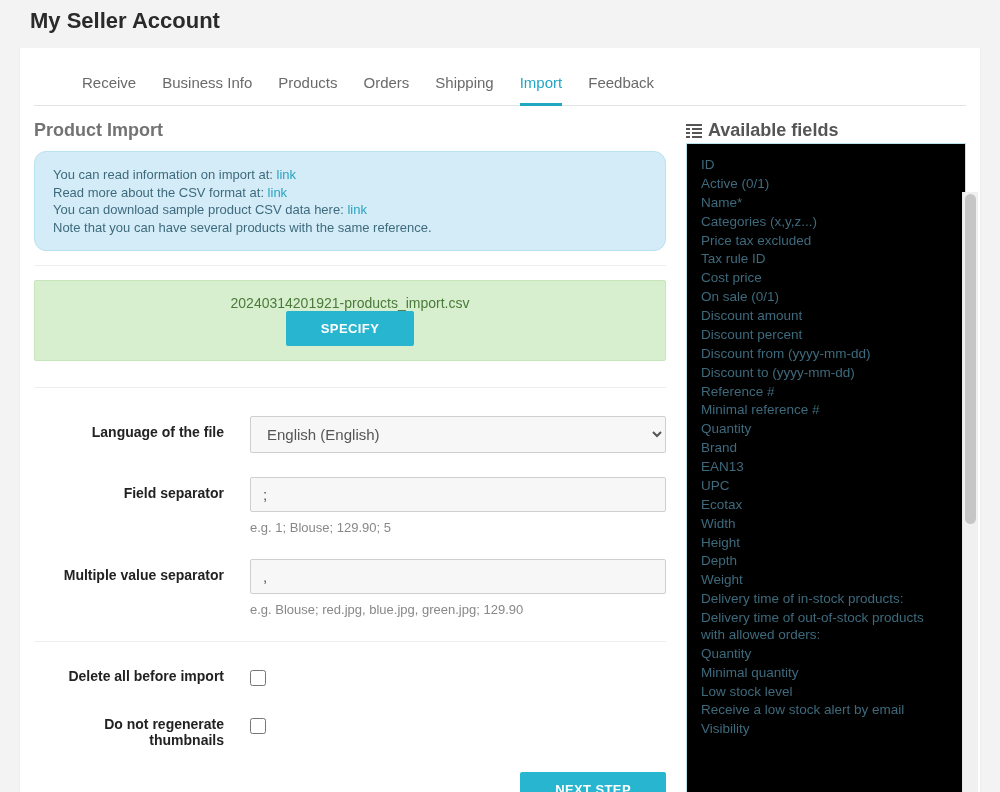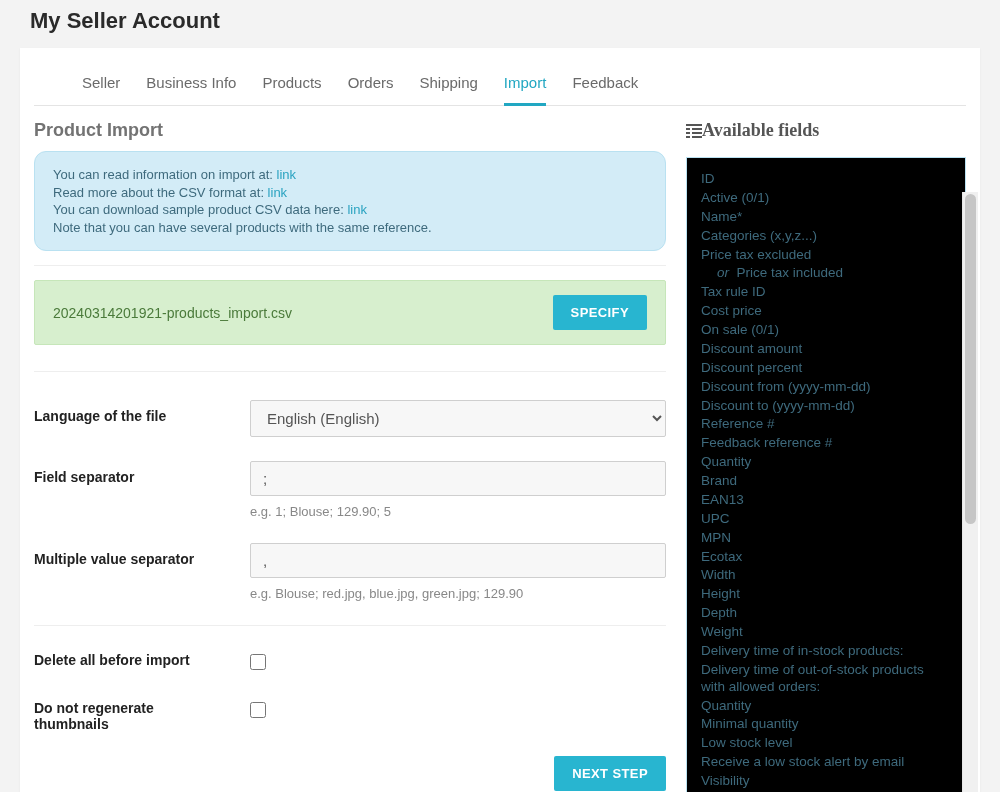--- a/index.html
+++ b/index.html
@@ -77,42 +77,43 @@
   .spacer-hr { border: none; border-top: 1px solid #eee; margin: 14px 0 0 0; }
   .filebox {
     background: #d7efce;
     border: 1px solid #c6e6b9;
     border-radius: 2px;
     margin-top: 14px;
     padding: 14px 18px;
     display: flex;
     align-items: center;
     justify-content: space-between;
+    flex-direction: column;
   }
   .filebox .fname { color: #4a7a3a; font-size: 14px; }
   .btn {
     background: #28b5d0;
     color: #fff;
     border: none;
-    padding: 10px 18px;
+    padding: 10px 35px;
     font-size: 13px;
     font-weight: 700;
     letter-spacing: 0.4px;
     cursor: pointer;
     border-radius: 2px;
   }
   .form-rows { margin-top: 28px; }
   .form-row {
     display: flex;
     align-items: flex-start;
     margin-bottom: 24px;
   }
   .form-row .lbl {
     width: 216px;
-    text-align: left;
+    text-align: right;
     font-size: 14px;
     font-weight: 600;
     color: #222;
     padding-top: 8px;
     padding-right: 26px;
   }
   .form-row .ctrl { flex: 1; }
   .select, .txt {
     width: 100%;
     padding: 8px 12px;
@@ -127,25 +128,24 @@
   .hint { color: #888; font-size: 13px; margin-top: 8px; }
   .chk {
     width: 16px; height: 16px; margin-top: 10px;
     border: 1px solid #bbb; background: #fff;
   }
   .actions { text-align: right; margin-top: 6px; }
   .avail-title {
     font-size: 18px;
     font-weight: 600;
     color: #555;
-    margin-bottom: 16px;
+    margin-bottom: 2px;
     display: flex;
     align-items: center;
-    gap: 0;
-    font-family: Liberation Serif, serif;
+    gap: 6px;
   }
   .avail-title svg { width: 16px; height: 16px; fill: #555; flex:0 0 auto;}
   .avail-box {
     background: #000000;
     border: 1px solid #b9e1f1;
     padding: 12px 14px;
     height: 788px;
     overflow: hidden;
   }
   .avail-box ul { list-style: none; }
@@ -176,21 +176,21 @@
   }
 </style>
 </head>
 <body>
 
 <div class="page-title">My Seller Account</div>
 
 <div class="card">
 
   <div class="tabs">
-    <div class="tab">Seller</div>
+    <div class="tab">Receive</div>
     <div class="tab">Business Info</div>
     <div class="tab">Products</div>
     <div class="tab">Orders</div>
     <div class="tab">Shipping</div>
     <div class="tab active">Import</div>
     <div class="tab">Feedback</div>
   </div>
 
   <div class="content">
     <div class="left">
@@ -281,35 +281,33 @@
           </svg>
         <span>Available fields</span>
       </div>
       <div class="avail-box">
         <ul id="avail-list">
             <li>ID</li>
             <li>Active (0/1)</li>
             <li>Name*</li>
             <li>Categories (x,y,z...)</li>
             <li>Price tax excluded</li>
-            <li class="or"><span class="or-em">or</span>&nbsp;&nbsp;Price tax included</li>
             <li>Tax rule ID</li>
             <li>Cost price</li>
             <li>On sale (0/1)</li>
             <li>Discount amount</li>
             <li>Discount percent</li>
             <li>Discount from (yyyy-mm-dd)</li>
             <li>Discount to (yyyy-mm-dd)</li>
             <li>Reference #</li>
-            <li>Feedback reference #</li>
+            <li>Minimal reference #</li>
             <li>Quantity</li>
             <li>Brand</li>
             <li>EAN13</li>
             <li>UPC</li>
-            <li>MPN</li>
             <li>Ecotax</li>
             <li>Width</li>
             <li>Height</li>
             <li>Depth</li>
             <li>Weight</li>
             <li>Delivery time of in-stock products:</li>
             <li>Delivery time of out-of-stock products with allowed orders:</li>
             <li>Quantity</li>
             <li>Minimal quantity</li>
             <li>Low stock level</li>

